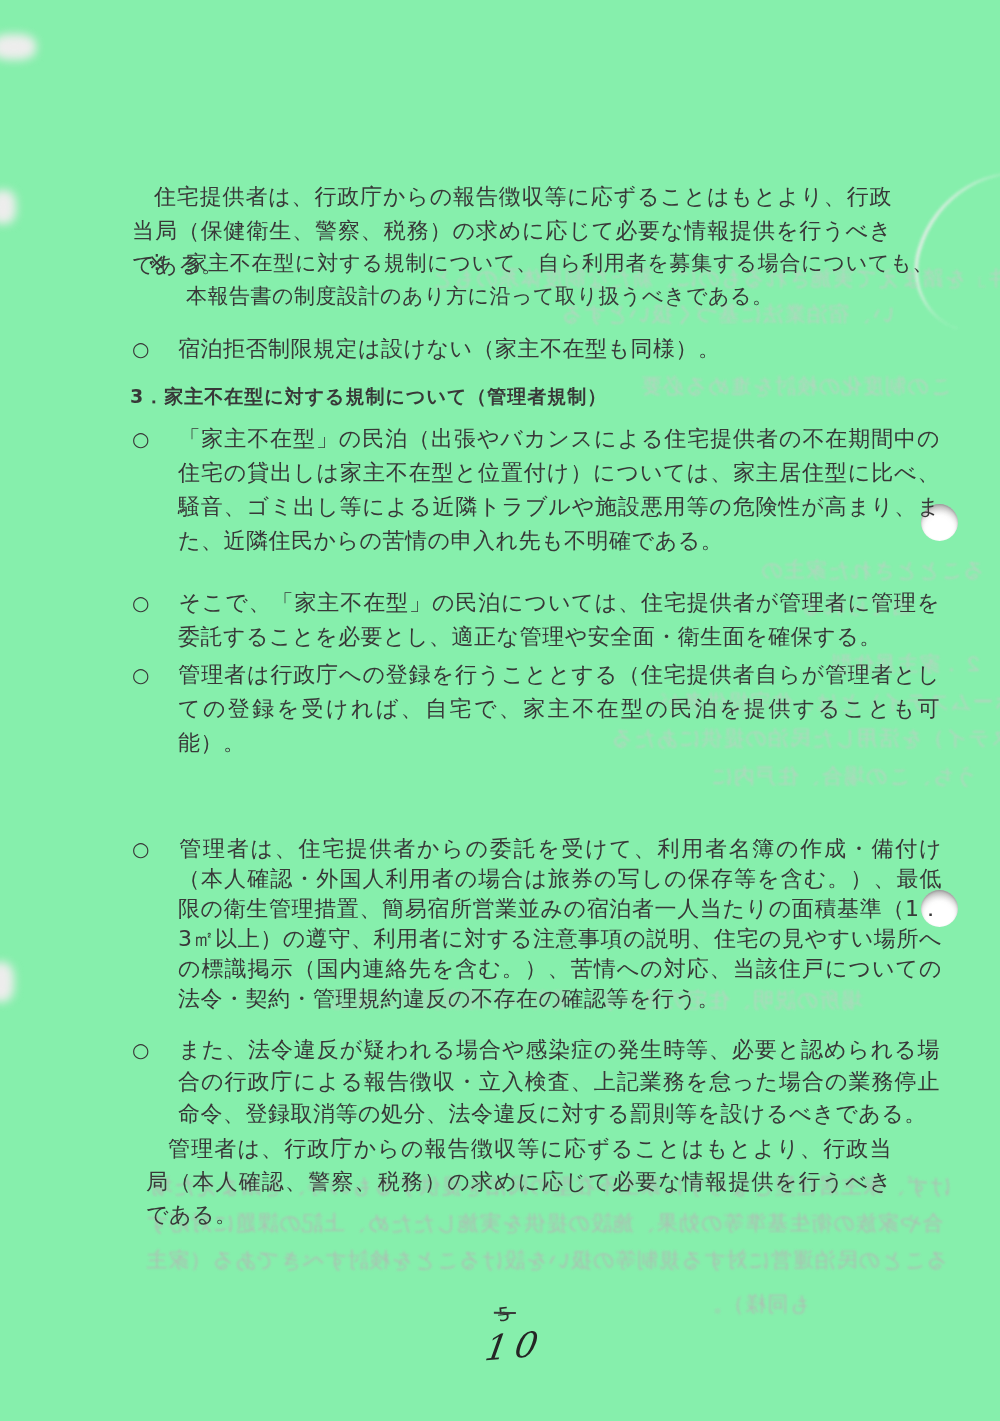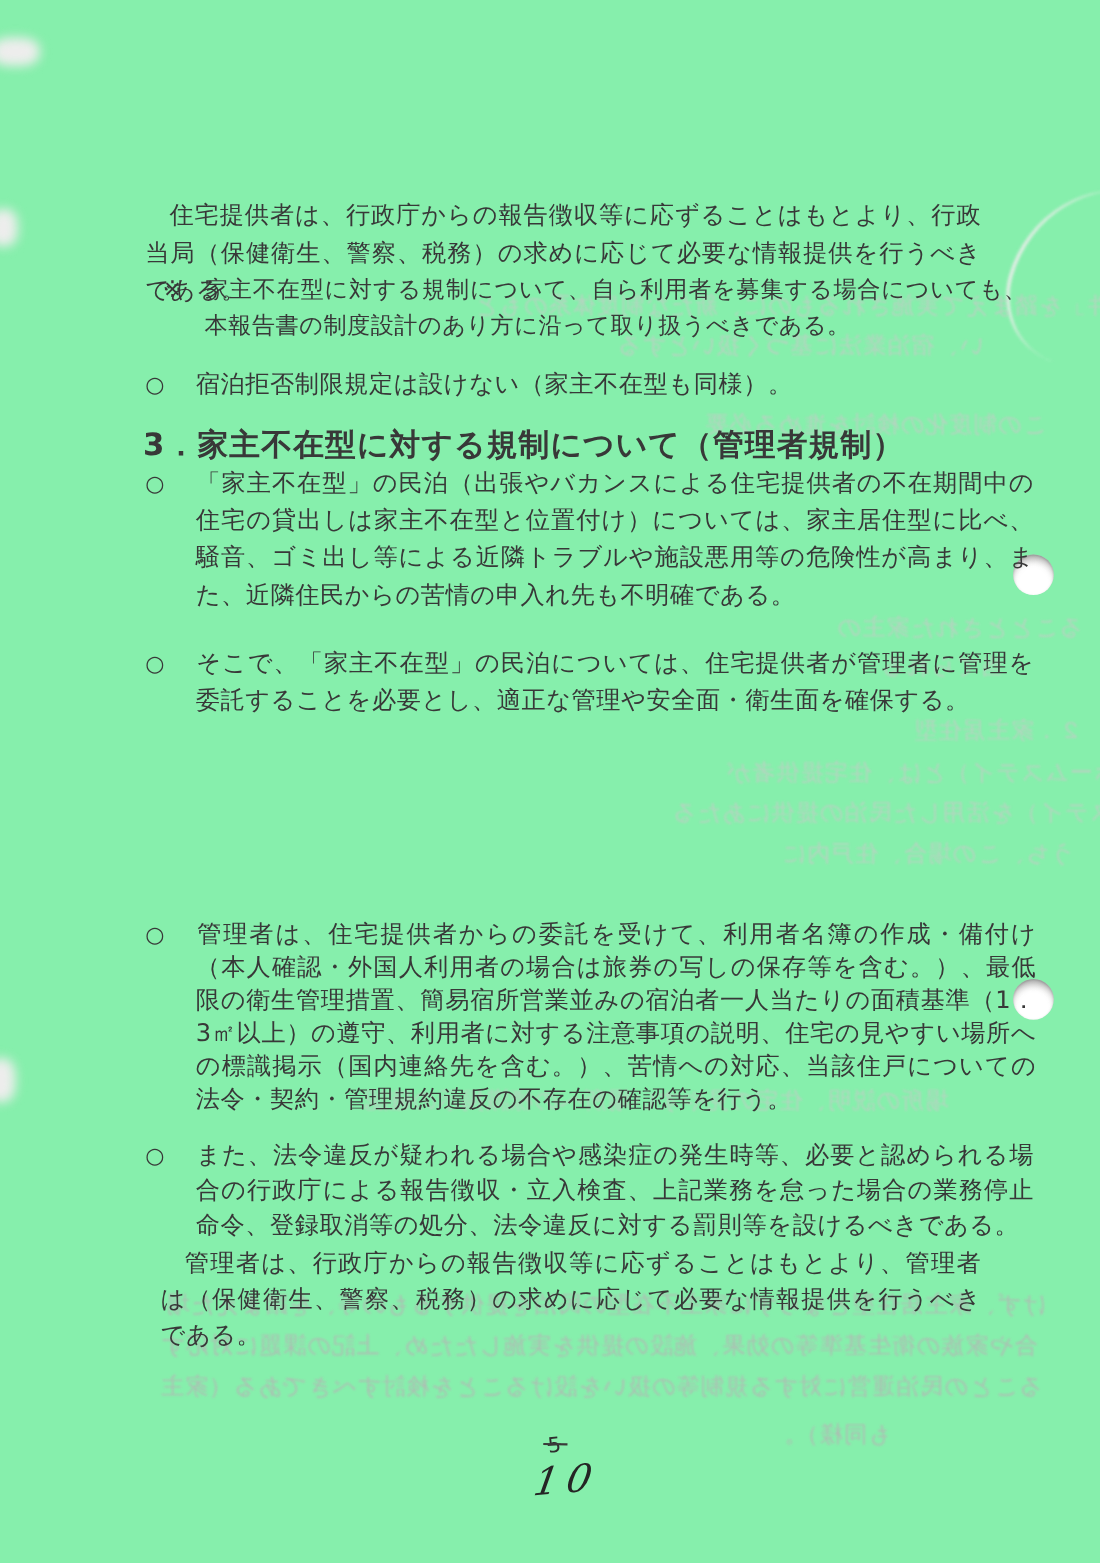--- a/index.html
+++ b/index.html
@@ -40,21 +40,21 @@
   .bullet {
     padding-left: 46px; text-indent: -46px;
   }
   .bullet .marker {
     display: inline-block; width: 46px; text-indent: 0;
     font-size: 20px;
   }
   .b-refusal { top: 310px; left: 132px; width: 760px; }
   .heading {
     top: 360px; left: 130px; width: 770px;
-    font-weight: bold; font-size: 28px;
+    font-weight: bold; font-size: 19px;
     letter-spacing: 1px;
   }
   .b1 { top: 400px; left: 132px; width: 762px; }
   .b2 { top: 564px; left: 132px; width: 762px; }
   .b3 { top: 636px; left: 132px; width: 762px; }
   .b4 { top: 728px; left: 132px; width: 762px; }
   .b5 { top: 812px; left: 132px; width: 764px; line-height: 30px; }
   .b6 { top: 1012px; left: 132px; width: 762px; line-height: 32px; }
   .p-cont {
     top: 1110px; left: 146px; width: 746px;
@@ -177,28 +177,31 @@
   <p class="txt heading">3．家主不在型に対する規制について（管理者規制）</p>
 
   <p class="txt bullet b1">
     <span class="marker">○</span><span>「家主不在型」の民泊（出張やバカンスによる住宅提供者の不在期間中の住宅の貸出しは家主不在型と位置付け）については、家主居住型に比べ、騒音、ゴミ出し等による近隣トラブルや施設悪用等の危険性が高まり、また、近隣住民からの苦情の申入れ先も不明確である。</span>
   </p>
 
   <p class="txt bullet b2">
     <span class="marker">○</span><span>そこで、「家主不在型」の民泊については、住宅提供者が管理者に管理を委託することを必要とし、適正な管理や安全面・衛生面を確保する。</span>
   </p>
 
+  <p class="txt bullet b3">
+    <span class="marker">○</span><span>管理者は行政庁への登録を行うこととする（住宅提供者自らが管理者としての登録を受ければ、自宅で、家主不在型の民泊を提供することも可能）。</span>
+  </p>
 
 
   <p class="txt bullet b5">
     <span class="marker">○</span><span>管理者は、住宅提供者からの委託を受けて、利用者名簿の作成・備付け（本人確認・外国人利用者の場合は旅券の写しの保存等を含む。）、最低限の衛生管理措置、簡易宿所営業並みの宿泊者一人当たりの面積基準（1．3㎡以上）の遵守、利用者に対する注意事項の説明、住宅の見やすい場所への標識掲示（国内連絡先を含む。）、苦情への対応、当該住戸についての法令・契約・管理規約違反の不存在の確認等を行う。</span>
   </p>
 
   <p class="txt bullet b6">
     <span class="marker">○</span><span>また、法令違反が疑われる場合や感染症の発生時等、必要と認められる場合の行政庁による報告徴収・立入検査、上記業務を怠った場合の業務停止命令、登録取消等の処分、法令違反に対する罰則等を設けるべきである。</span>
   </p>
 
-  <p class="txt p-cont">管理者は、行政庁からの報告徴収等に応ずることはもとより、管理者は（保健衛生、警察、税務）の求めに応じて必要な情報提供を行うべきである。</p>
+  <p class="txt p-cont">管理者は、行政庁からの報告徴収等に応ずることはもとより、行政当局（本人確認、警察、税務）の求めに応じて必要な情報提供を行うべきである。</p>
 
   <span class="struck-number">5</span>
   <span class="handwritten-number">10</span>
 
 </div>
 
 </body></html>

